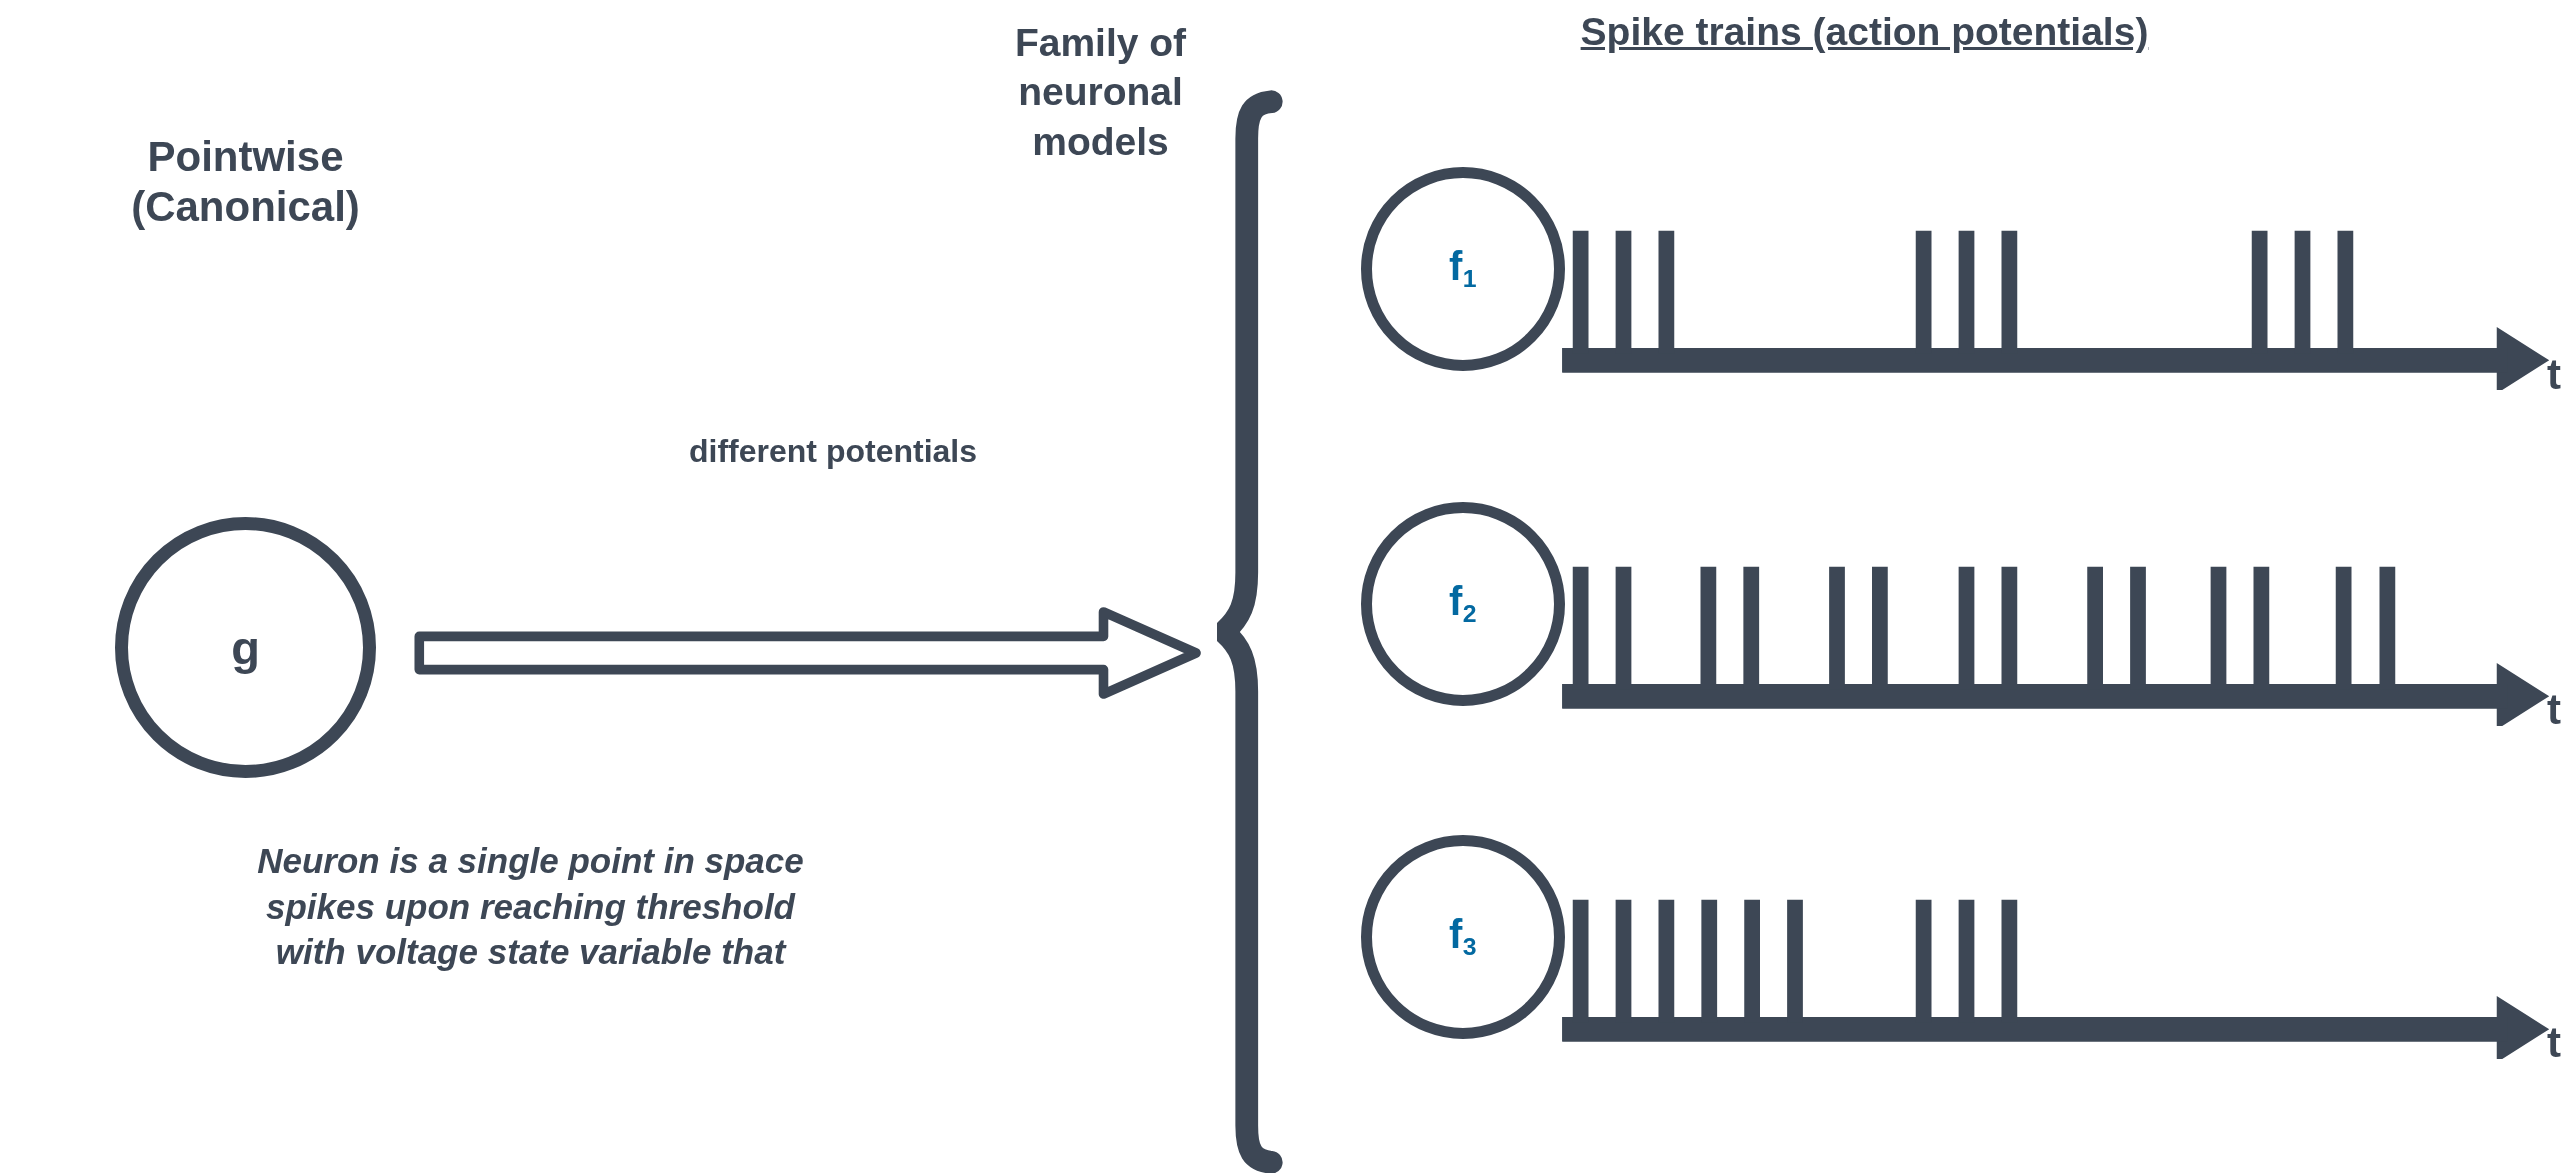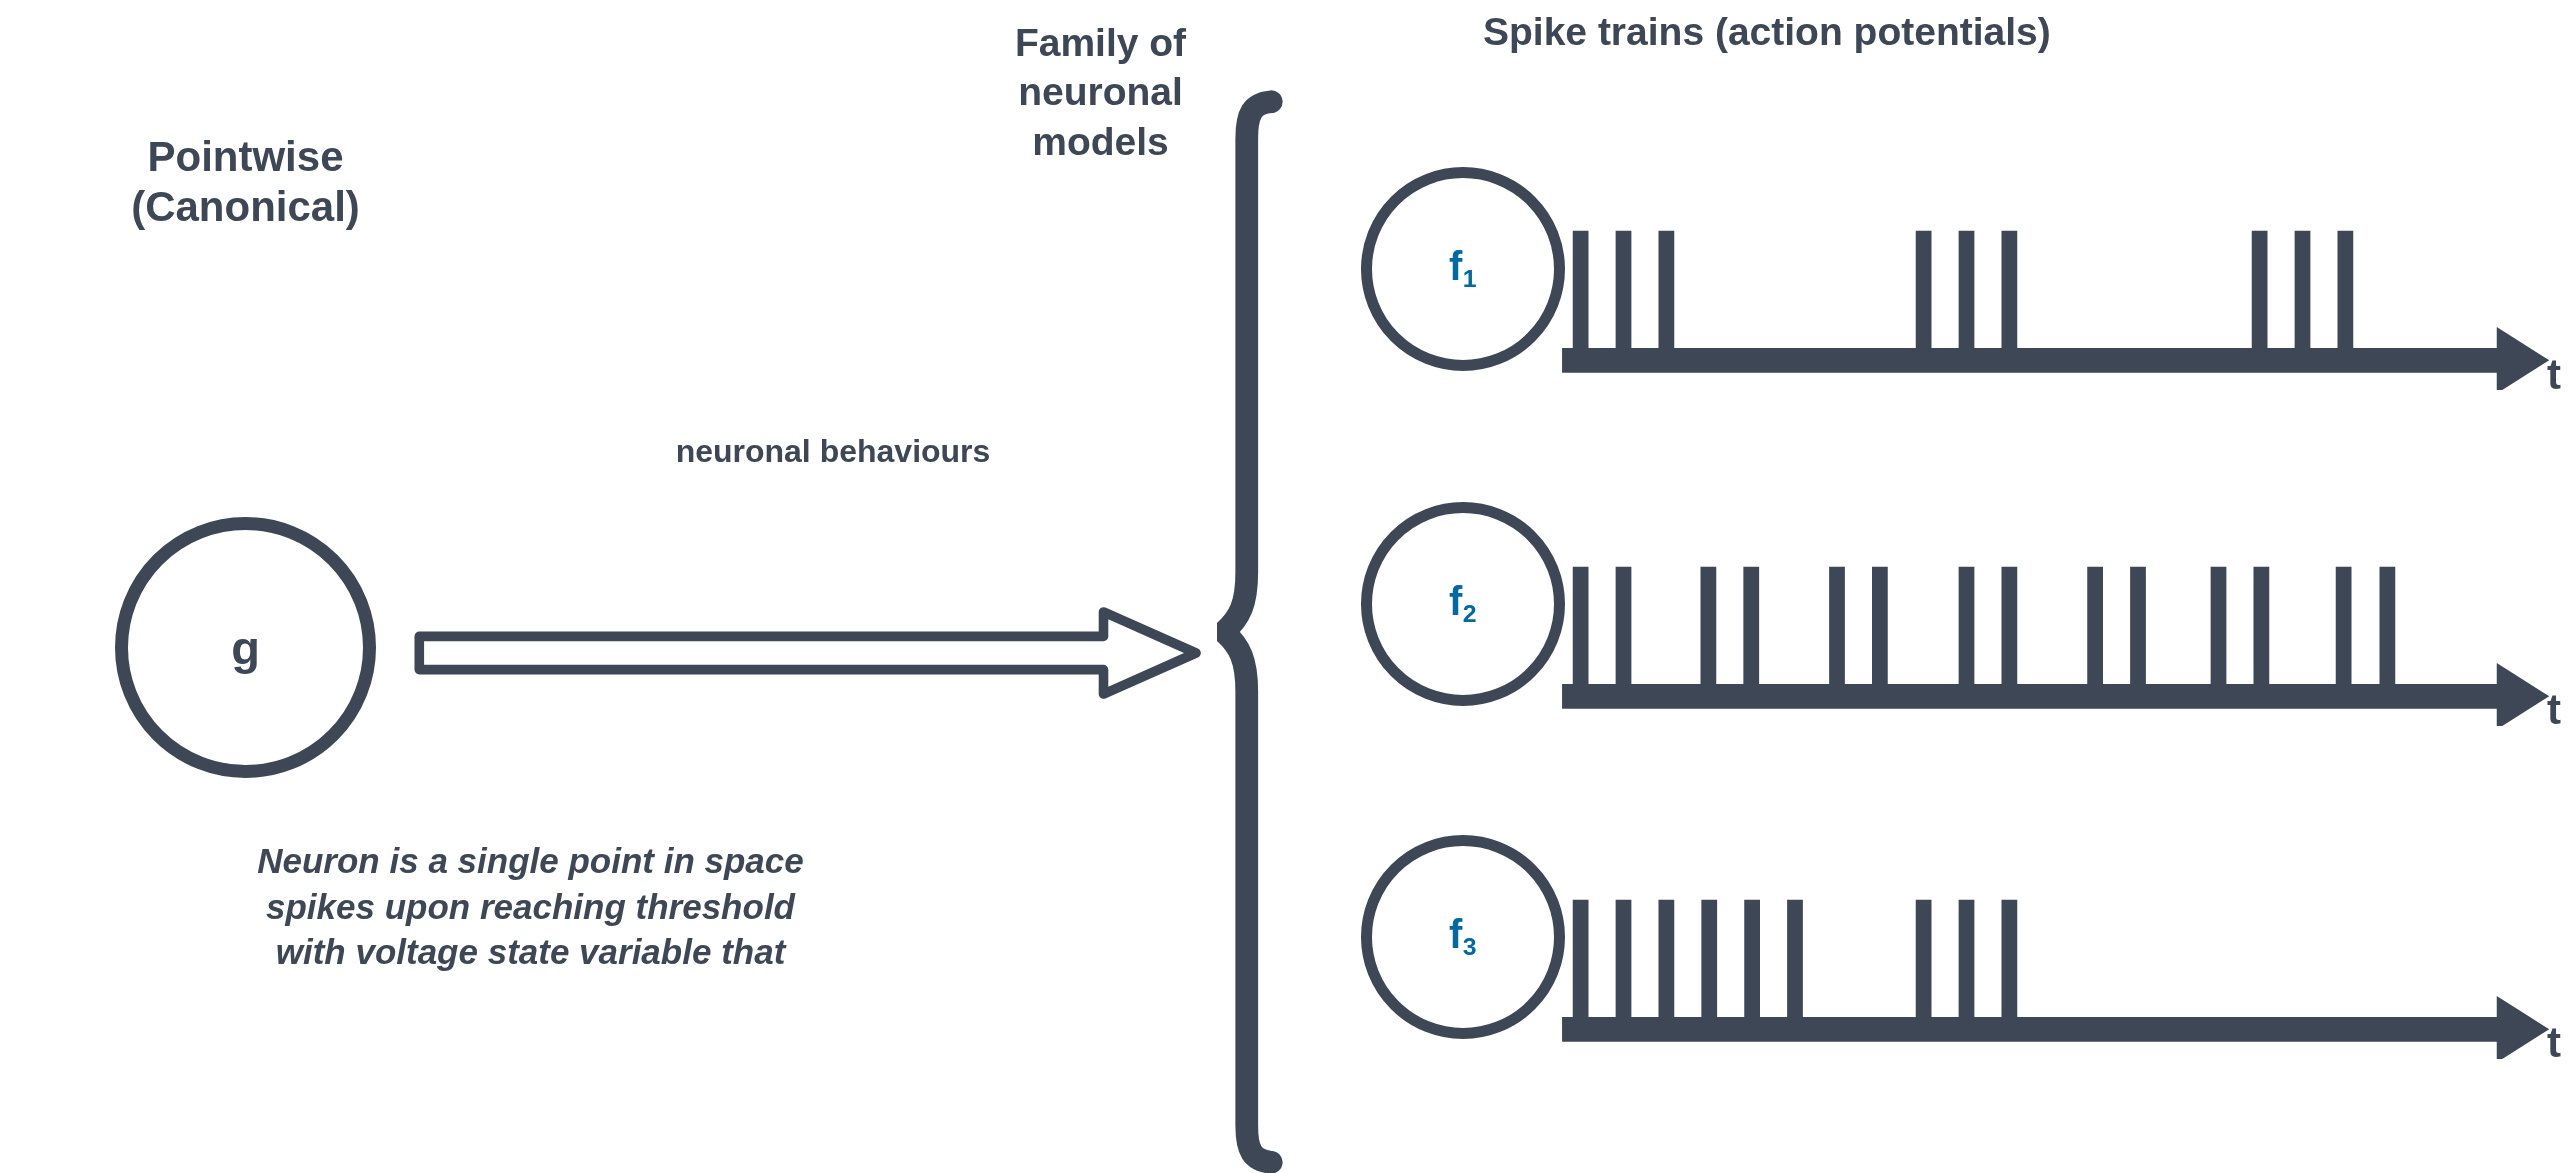--- a/index.html
+++ b/index.html
@@ -5,21 +5,21 @@
   html,body{margin:0;padding:0;background:#ffffff;}
   body{width:2576px;height:1174px;position:relative;overflow:hidden;
        font-family:"Liberation Sans","DejaVu Sans",sans-serif;color:#3d4755;}
   .abs{position:absolute;}
   .txt{font-weight:bold;color:#3d4755;text-align:center;line-height:1.18;}
 
   #left-title{left:0px;top:132px;width:491px;font-size:42px;}
   #left-caption{left:26px;top:838px;width:1009px;font-size:35px;line-height:1.30;font-style:italic;}
   #arrow-label{left:561px;top:430px;width:544px;font-size:32px;line-height:1.33;}
   #family-title{left:912px;top:17.5px;width:377px;font-size:39px;line-height:1.27;}
-  #spike-title{left:1483px;top:8.8px;width:965px;font-size:39px;text-align:left;}
+  #spike-title{left:1382px;top:8.8px;width:965px;font-size:39px;text-align:center;text-decoration:underline;}
 
   .g-circle{left:115px;top:517px;width:235px;height:235px;border:13px solid #3d4755;
             border-radius:50%;box-sizing:content-box;display:flex;align-items:center;justify-content:center;}
   .g-circle span{font-size:47px;font-weight:bold;color:#3d4755;}
 
   .f-circle{width:182px;height:182px;border:11.4px solid #3d4755;border-radius:50%;
             box-sizing:content-box;display:flex;align-items:center;justify-content:center;}
   .f-circle .lab{font-size:40px;font-weight:bold;color:#0369a1;letter-spacing:0.4px;}
   .f-circle .lab sub{font-size:0.62em;vertical-align:-0.30em;font-weight:bold;}
 
@@ -38,21 +38,21 @@
   <span>g</span>
 </div>
 
 <div class="abs txt" id="left-caption">
   <div>Neuron is a single point in space</div>
   <div>spikes upon reaching threshold</div>
   <div>with voltage state variable that</div>
 </div>
 
 <div class="abs txt" id="arrow-label">
-  <div>neuronal behaviours</div>
+  <div>different potentials</div>
 </div>
 
 <div class="abs" style="left:412px;top:605px;">
   <svg width="807" height="96" viewBox="0 0 920 110">
     <path d="M6 36 L790 36 L790 8 L896 55 L790 102 L790 74 L6 74 Z" fill="#ffffff" stroke="#3d4755" stroke-width="11" stroke-linejoin="round" stroke-linecap="round"></path>
   </svg>
 </div>
 
 <div class="abs txt" id="family-title">
   <div>Family of</div>

